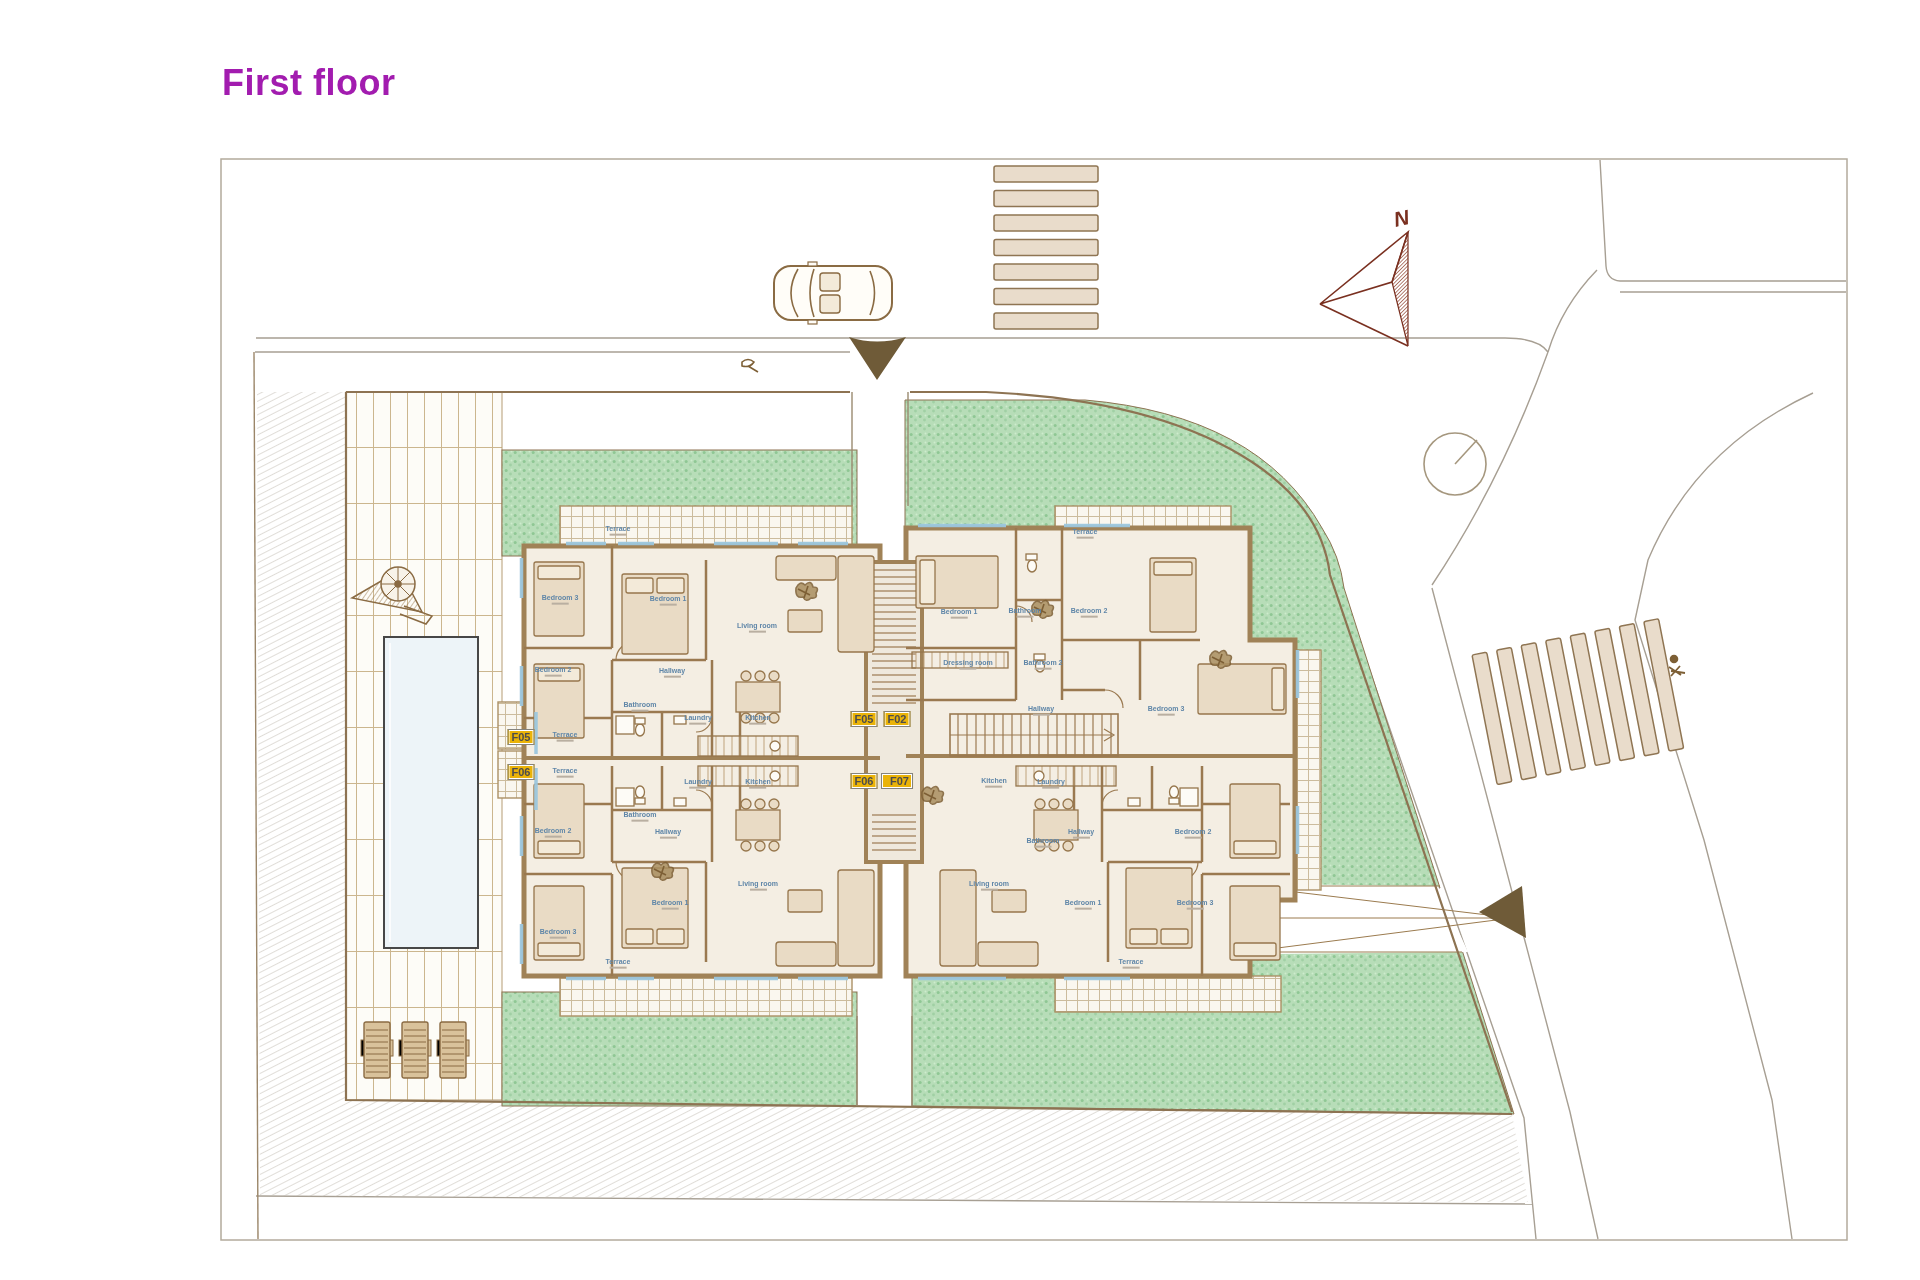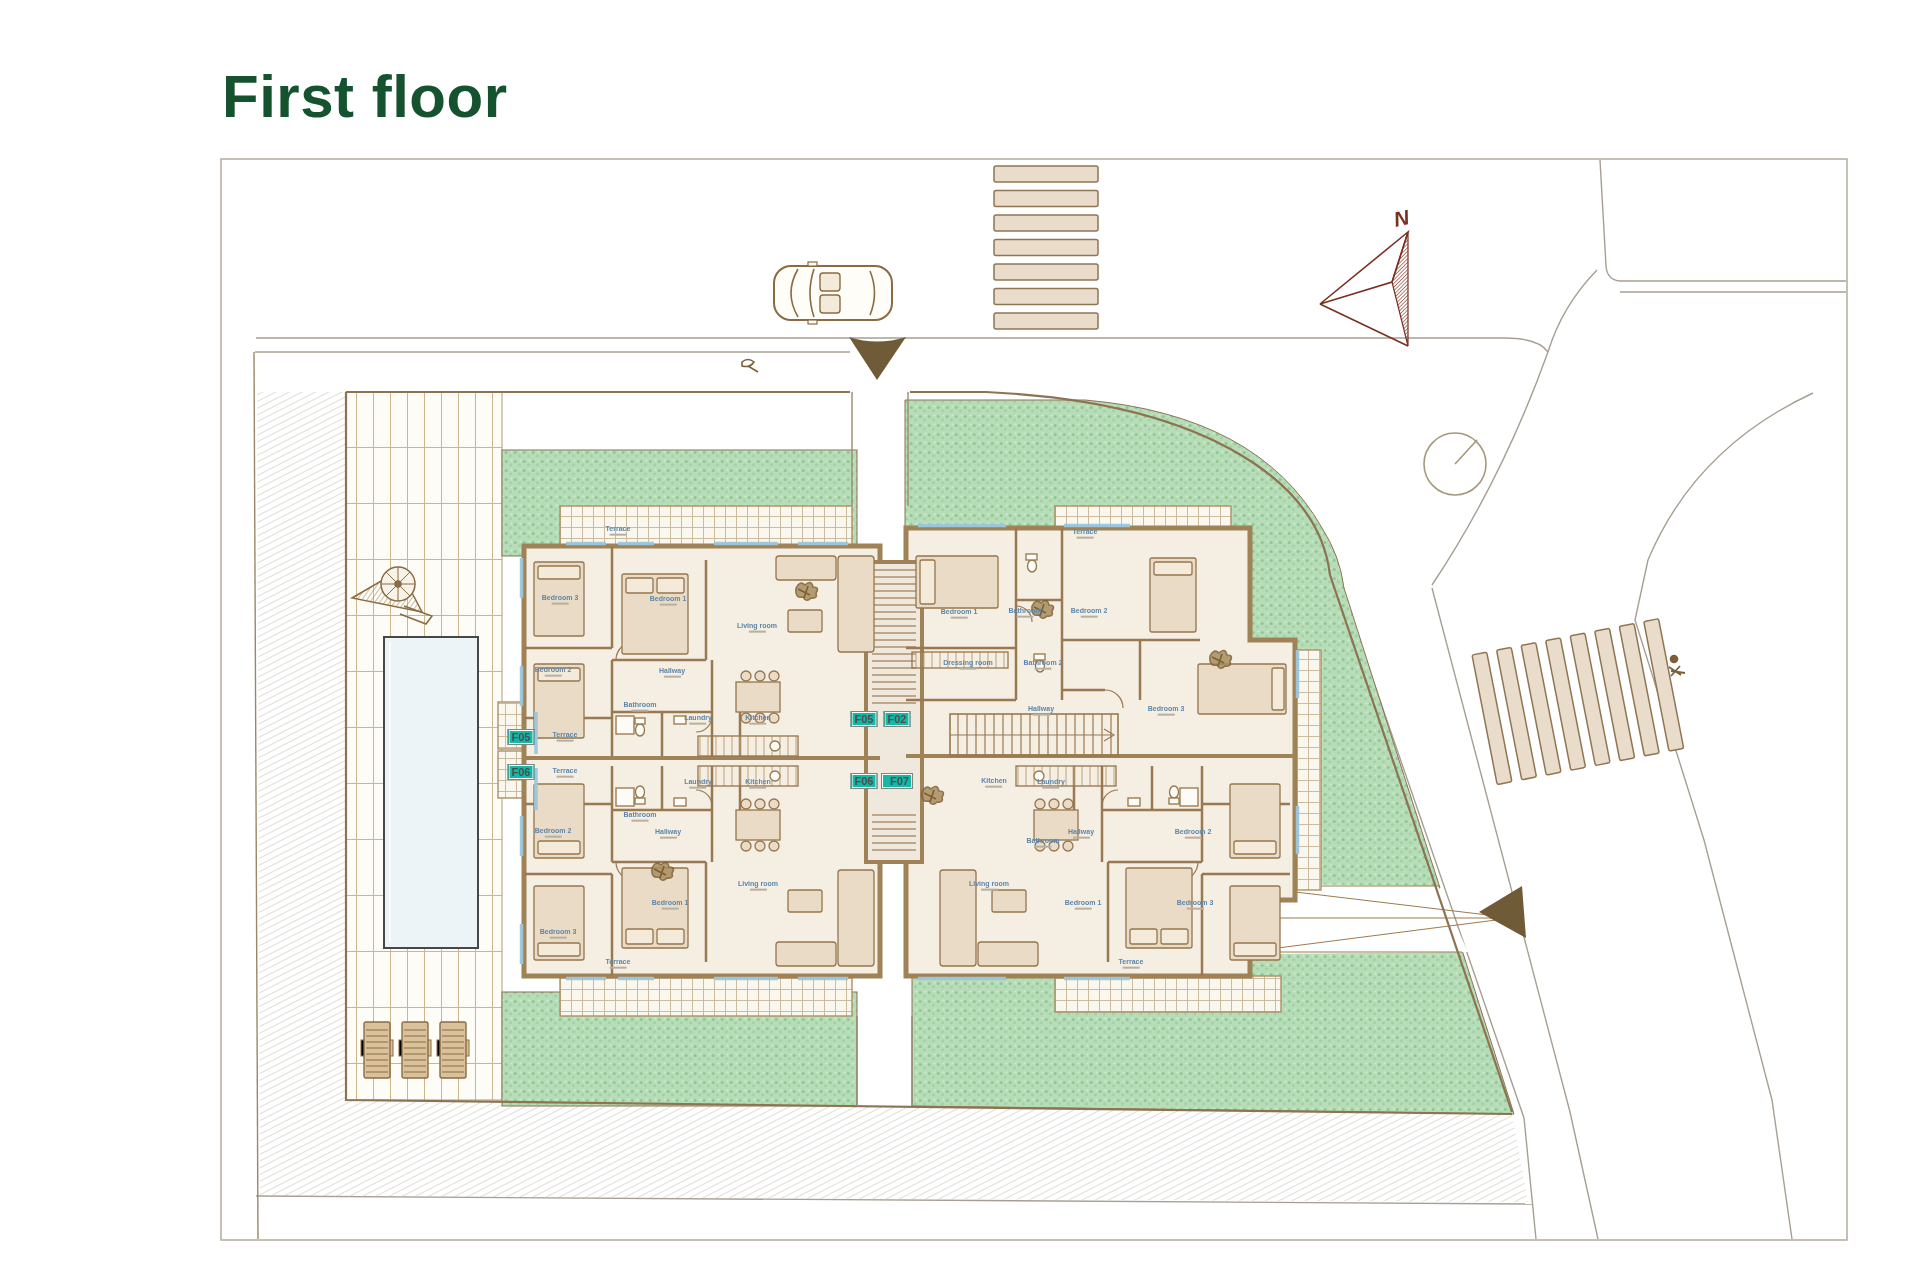--- a/index.html
+++ b/index.html
@@ -1,26 +1,26 @@
 <!DOCTYPE html>
 <html><head>
 <meta charset="utf-8">
 <style>
   html,body{margin:0;padding:0;background:#fff;}
   .stage{position:relative;width:1920px;height:1280px;background:#ffffff;overflow:hidden;
          font-family:"Liberation Sans","DejaVu Sans",sans-serif;}
-  .page-title{position:absolute;left:222px;top:62px;font-size:60px;font-weight:bold;
-              color:#14532d;letter-spacing:0.5px;}
+  .page-title{position:absolute;left:222px;top:62px;font-size:36px;font-weight:bold;
+              color:#a21caf;letter-spacing:0.5px;}
   svg.plan{position:absolute;left:0;top:0;z-index:1;}
   #label-layer{position:absolute;left:0;top:0;width:1920px;height:1280px;z-index:2;pointer-events:none;}
   .room-label{position:absolute;transform:translate(-50%,-50%);text-align:center;
               font-size:7px;font-weight:bold;color:#5f86a8;white-space:nowrap;line-height:1.1;}
   .room-label .area-bar{display:block;width:17px;height:2px;background:#b9afa1;margin:1px auto 0;}
   .unit-tag{position:absolute;transform:translate(-50%,-50%);font-size:11px;font-weight:bold;
-            color:#4c4c4c;background:#14b8a6;border:1.5px solid #85837d;box-shadow:0 0 0 1px #fff inset;
+            color:#4c4c4c;background:#eab308;border:1.5px solid #85837d;box-shadow:0 0 0 1px #fff inset;
             padding:0 3px;line-height:14px;}
 </style>
 </head>
 <body>
 
 <div class="stage">
   <div class="page-title">First floor</div>
 
   <svg class="plan" width="1920" height="1280" viewBox="0 0 1920 1280">
     <defs>

